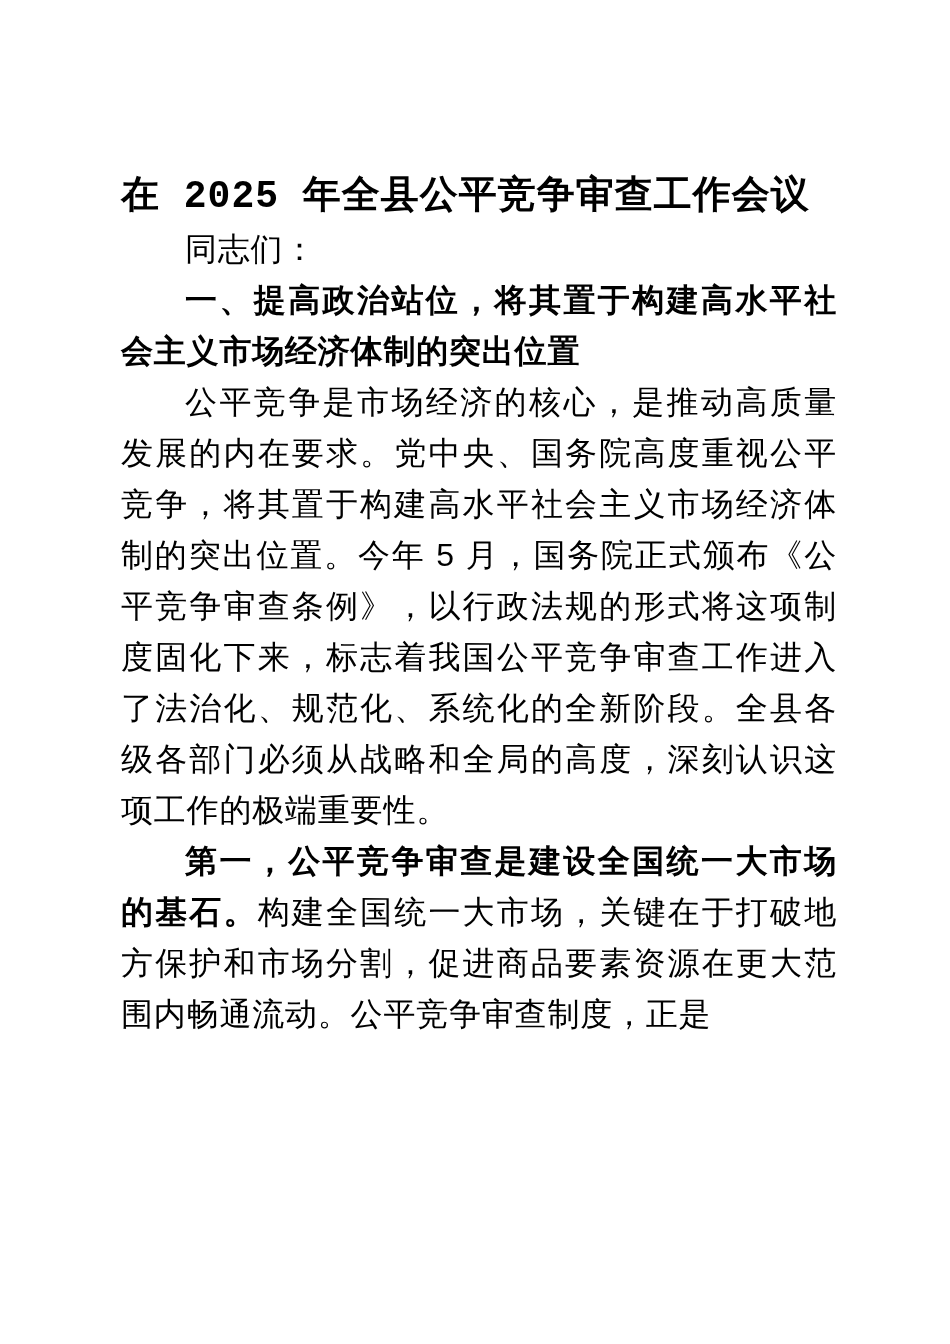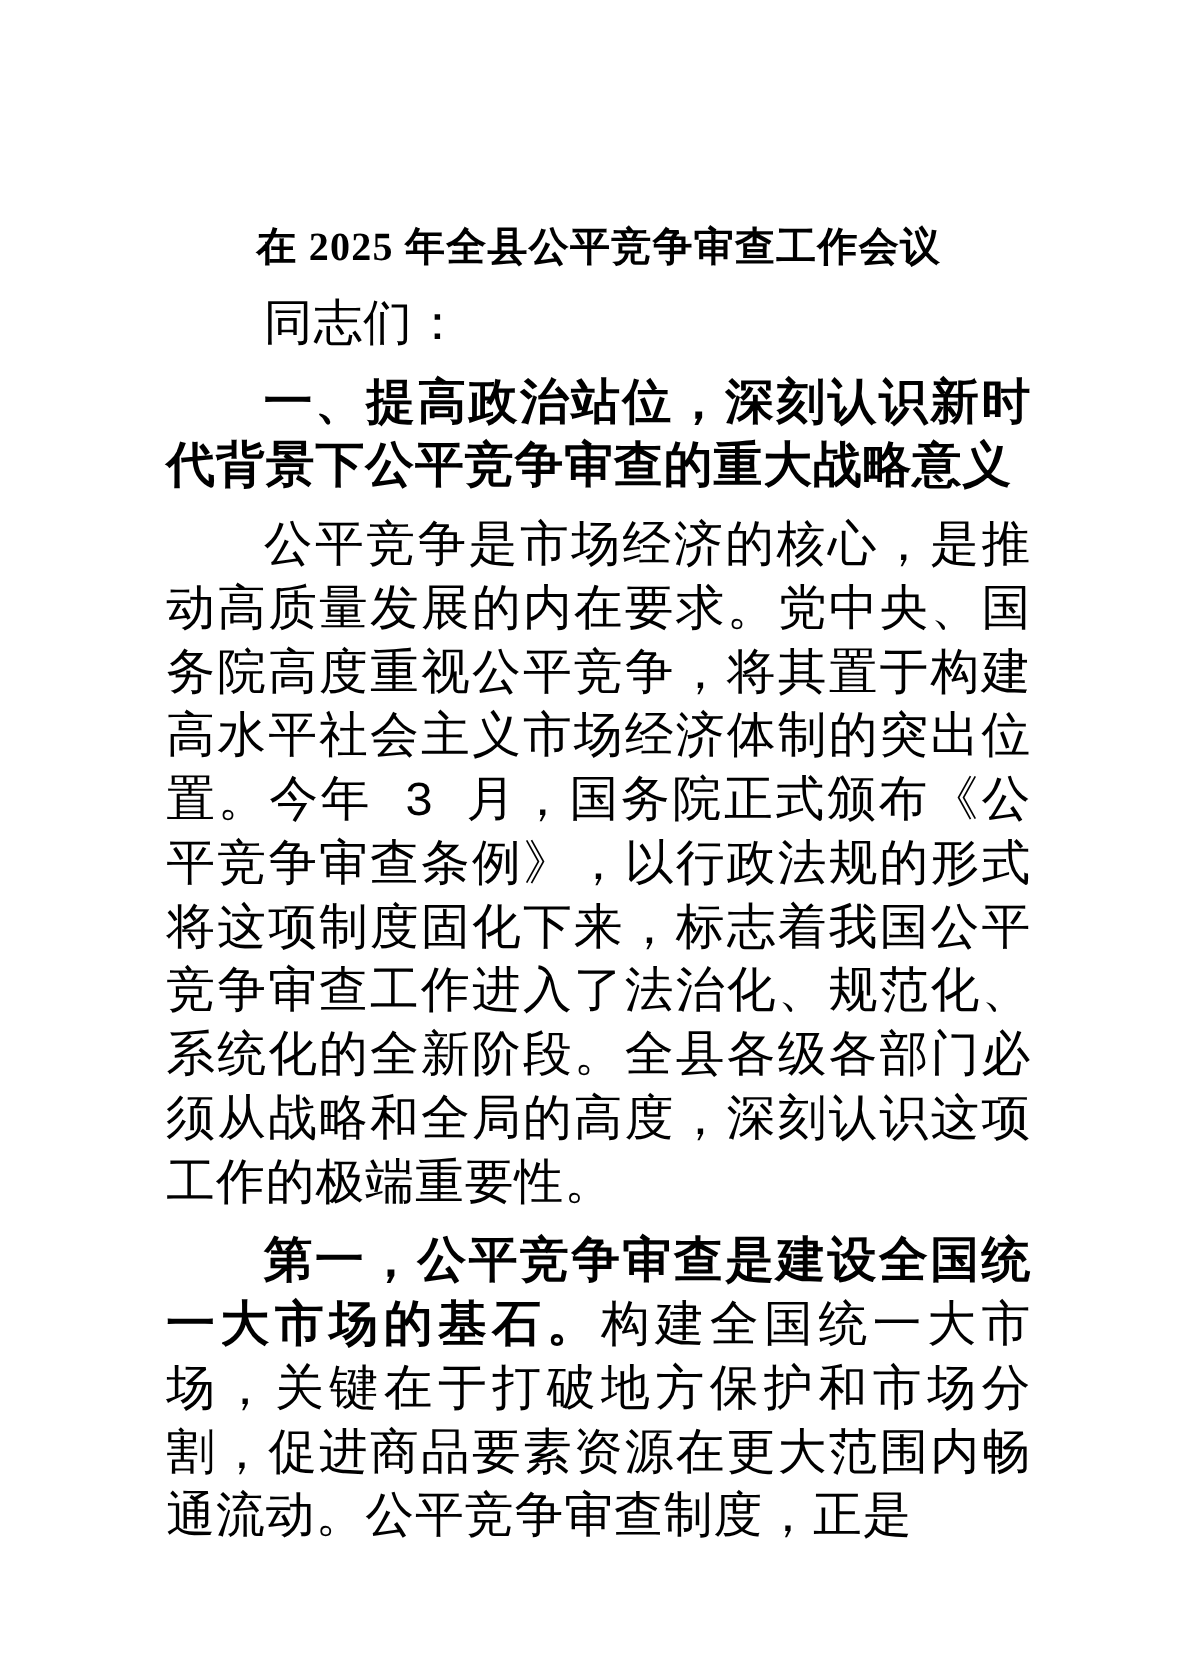--- a/index.html
+++ b/index.html
@@ -16,59 +16,57 @@
   }
   .page {
     box-sizing: border-box;
     width: 950px;
     height: 1344px;
     padding: 170px 113px 0 121px;
     background: #ffffff;
   }
   .doc-title {
     margin: 0 0 0 0;
-    font-family: Liberation Serif, serif;
+    font-family: Liberation Mono, monospace;
     font-weight: bold;
-    font-size: 32px;
+    font-size: 38px;
     line-height: 54px;
-    text-align: center;
     letter-spacing: 1px;
   }
   .title-line {
     display: block;
   }
   .body-para, .salutation, .section-heading {
-    margin: 12px;
-    font-size: 39px;
+    margin: 0;
+    font-size: 32px;
     line-height: 51px;
     letter-spacing: 0.8px;
     text-align: justify;
     text-indent: 2em;
     font-weight: normal;
     word-break: break-all;
-    font-family: Liberation Mono, monospace;
   }
   .section-heading {
     font-weight: bold;
   }
   .lead-bold {
     font-weight: bold;
   }
 </style>
 </head>
 <body>
 
 <div class="page">
 
   <h1 class="doc-title">
     <span class="title-line">在 2025 年全县公平竞争审查工作会议</span>
   </h1>
 
   <p class="salutation">同志们：</p>
 
 
-  <h2 class="section-heading">一、提高政治站位，深刻认识新时代背景下公平竞争审查的重大战略意义</h2>
+  <h2 class="section-heading">一、提高政治站位，将其置于构建高水平社会主义市场经济体制的突出位置</h2>
 
-  <p class="body-para">公平竞争是市场经济的核心，是推动高质量发展的内在要求。党中央、国务院高度重视公平竞争，将其置于构建高水平社会主义市场经济体制的突出位置。今年 3 月，国务院正式颁布《公平竞争审查条例》，以行政法规的形式将这项制度固化下来，标志着我国公平竞争审查工作进入了法治化、规范化、系统化的全新阶段。全县各级各部门必须从战略和全局的高度，深刻认识这项工作的极端重要性。</p>
+  <p class="body-para">公平竞争是市场经济的核心，是推动高质量发展的内在要求。党中央、国务院高度重视公平竞争，将其置于构建高水平社会主义市场经济体制的突出位置。今年 5 月，国务院正式颁布《公平竞争审查条例》，以行政法规的形式将这项制度固化下来，标志着我国公平竞争审查工作进入了法治化、规范化、系统化的全新阶段。全县各级各部门必须从战略和全局的高度，深刻认识这项工作的极端重要性。</p>
 
   <p class="body-para"><span class="lead-bold">第一，公平竞争审查是建设全国统一大市场的基石。</span><span>构建全国统一大市场，关键在于打破地方保护和市场分割，促进商品要素资源在更大范围内畅通流动。公平竞争审查制度，正是</span></p>
 
 </div>
 
 </body></html>

